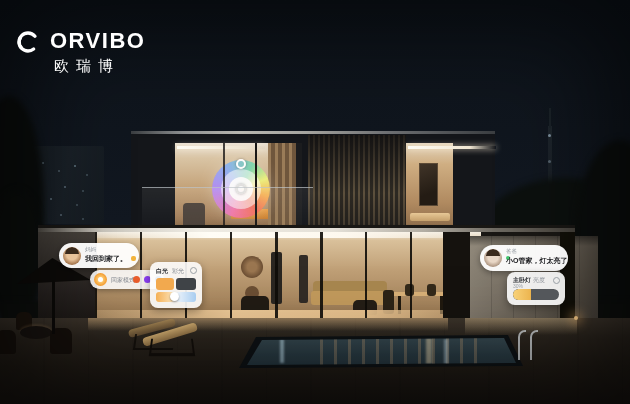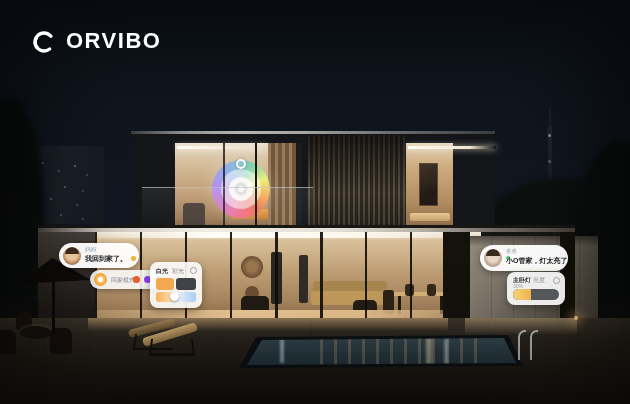--- a/index.html
+++ b/index.html
@@ -157,21 +157,21 @@
   .ts-person{left:22px;top:12px;width:16px;height:18px;border-radius:6px 6px 2px 2px;background:#1c140d;}
   .umbrella{left:16px;top:250px;width:76px;height:86px;}
   .umb-canopy{left:0;top:8px;width:0;height:0;border-left:37px solid transparent;
      border-right:37px solid transparent;border-bottom:24px solid #0d0b09;transform:rotate(-3deg);}
   .umb-pole{left:36px;top:30px;width:2.5px;height:54px;background:#0c0a08;}
 
   .vignette{left:0;top:0;width:630px;height:404px;pointer-events:none;
      box-shadow:inset 0 0 90px 30px rgba(0,0,0,.55);}
 
   
-  .logo{left:30px;top:24px;width:220px;height:56px;}
+  .logo{left:14px;top:24px;width:220px;height:56px;}
   .logo-icon{left:0;top:4px;width:28px;height:28px;}
   .logo-text{left:36px;top:4px;font-size:22px;font-weight:bold;color:#fff;letter-spacing:1.5px;}
   .logo-cn{left:40px;top:33px;font-size:15px;color:#fff;letter-spacing:7px;}
 
   .bubble{background:rgba(255,255,255,.95);border-radius:13px;
      box-shadow:0 2px 6px rgba(0,0,0,.35);}
   .bubble-mom{left:59px;top:243px;width:80px;height:25px;}
   .bubble-dad{left:480px;top:245px;width:88px;height:26px;}
   .avatar{left:4px;top:3.5px;width:18px;height:18px;border-radius:50%;overflow:hidden;}
   .av-mom{background:radial-gradient(circle at 50% 42%,#e8c39a 38%,#a87a52 70%,#6e4a2c 100%);}
@@ -319,20 +319,21 @@
   </div>
 
   <div class="vignette"></div>
 
   <div class="logo">
     <svg class="logo-icon" viewBox="0 0 28 28">
       <circle cx="14" cy="14" r="9" fill="none" stroke="#fff" stroke-width="3.4" stroke-dasharray="42 15" stroke-dashoffset="-8" stroke-linecap="round"></circle>
       <path d="M 7.2 19.5 A 8.8 8.8 0 0 1 7.2 8.5" fill="none" stroke="#fff" stroke-width="3.4" stroke-dasharray="1.6 2.6" stroke-linecap="round"></path>
     </svg>
     <div class="logo-text">ORVIBO</div>
+    <div class="logo-cn">欧瑞博</div>
   </div>
 
   <div class="bubble bubble-mom">
     <div class="avatar av-mom"></div>
     <div class="b-name">妈妈</div>
     <div class="b-msg">我回到家了。</div>
     <div class="wave-dot"></div>
   </div>
 
   <div class="pill">

